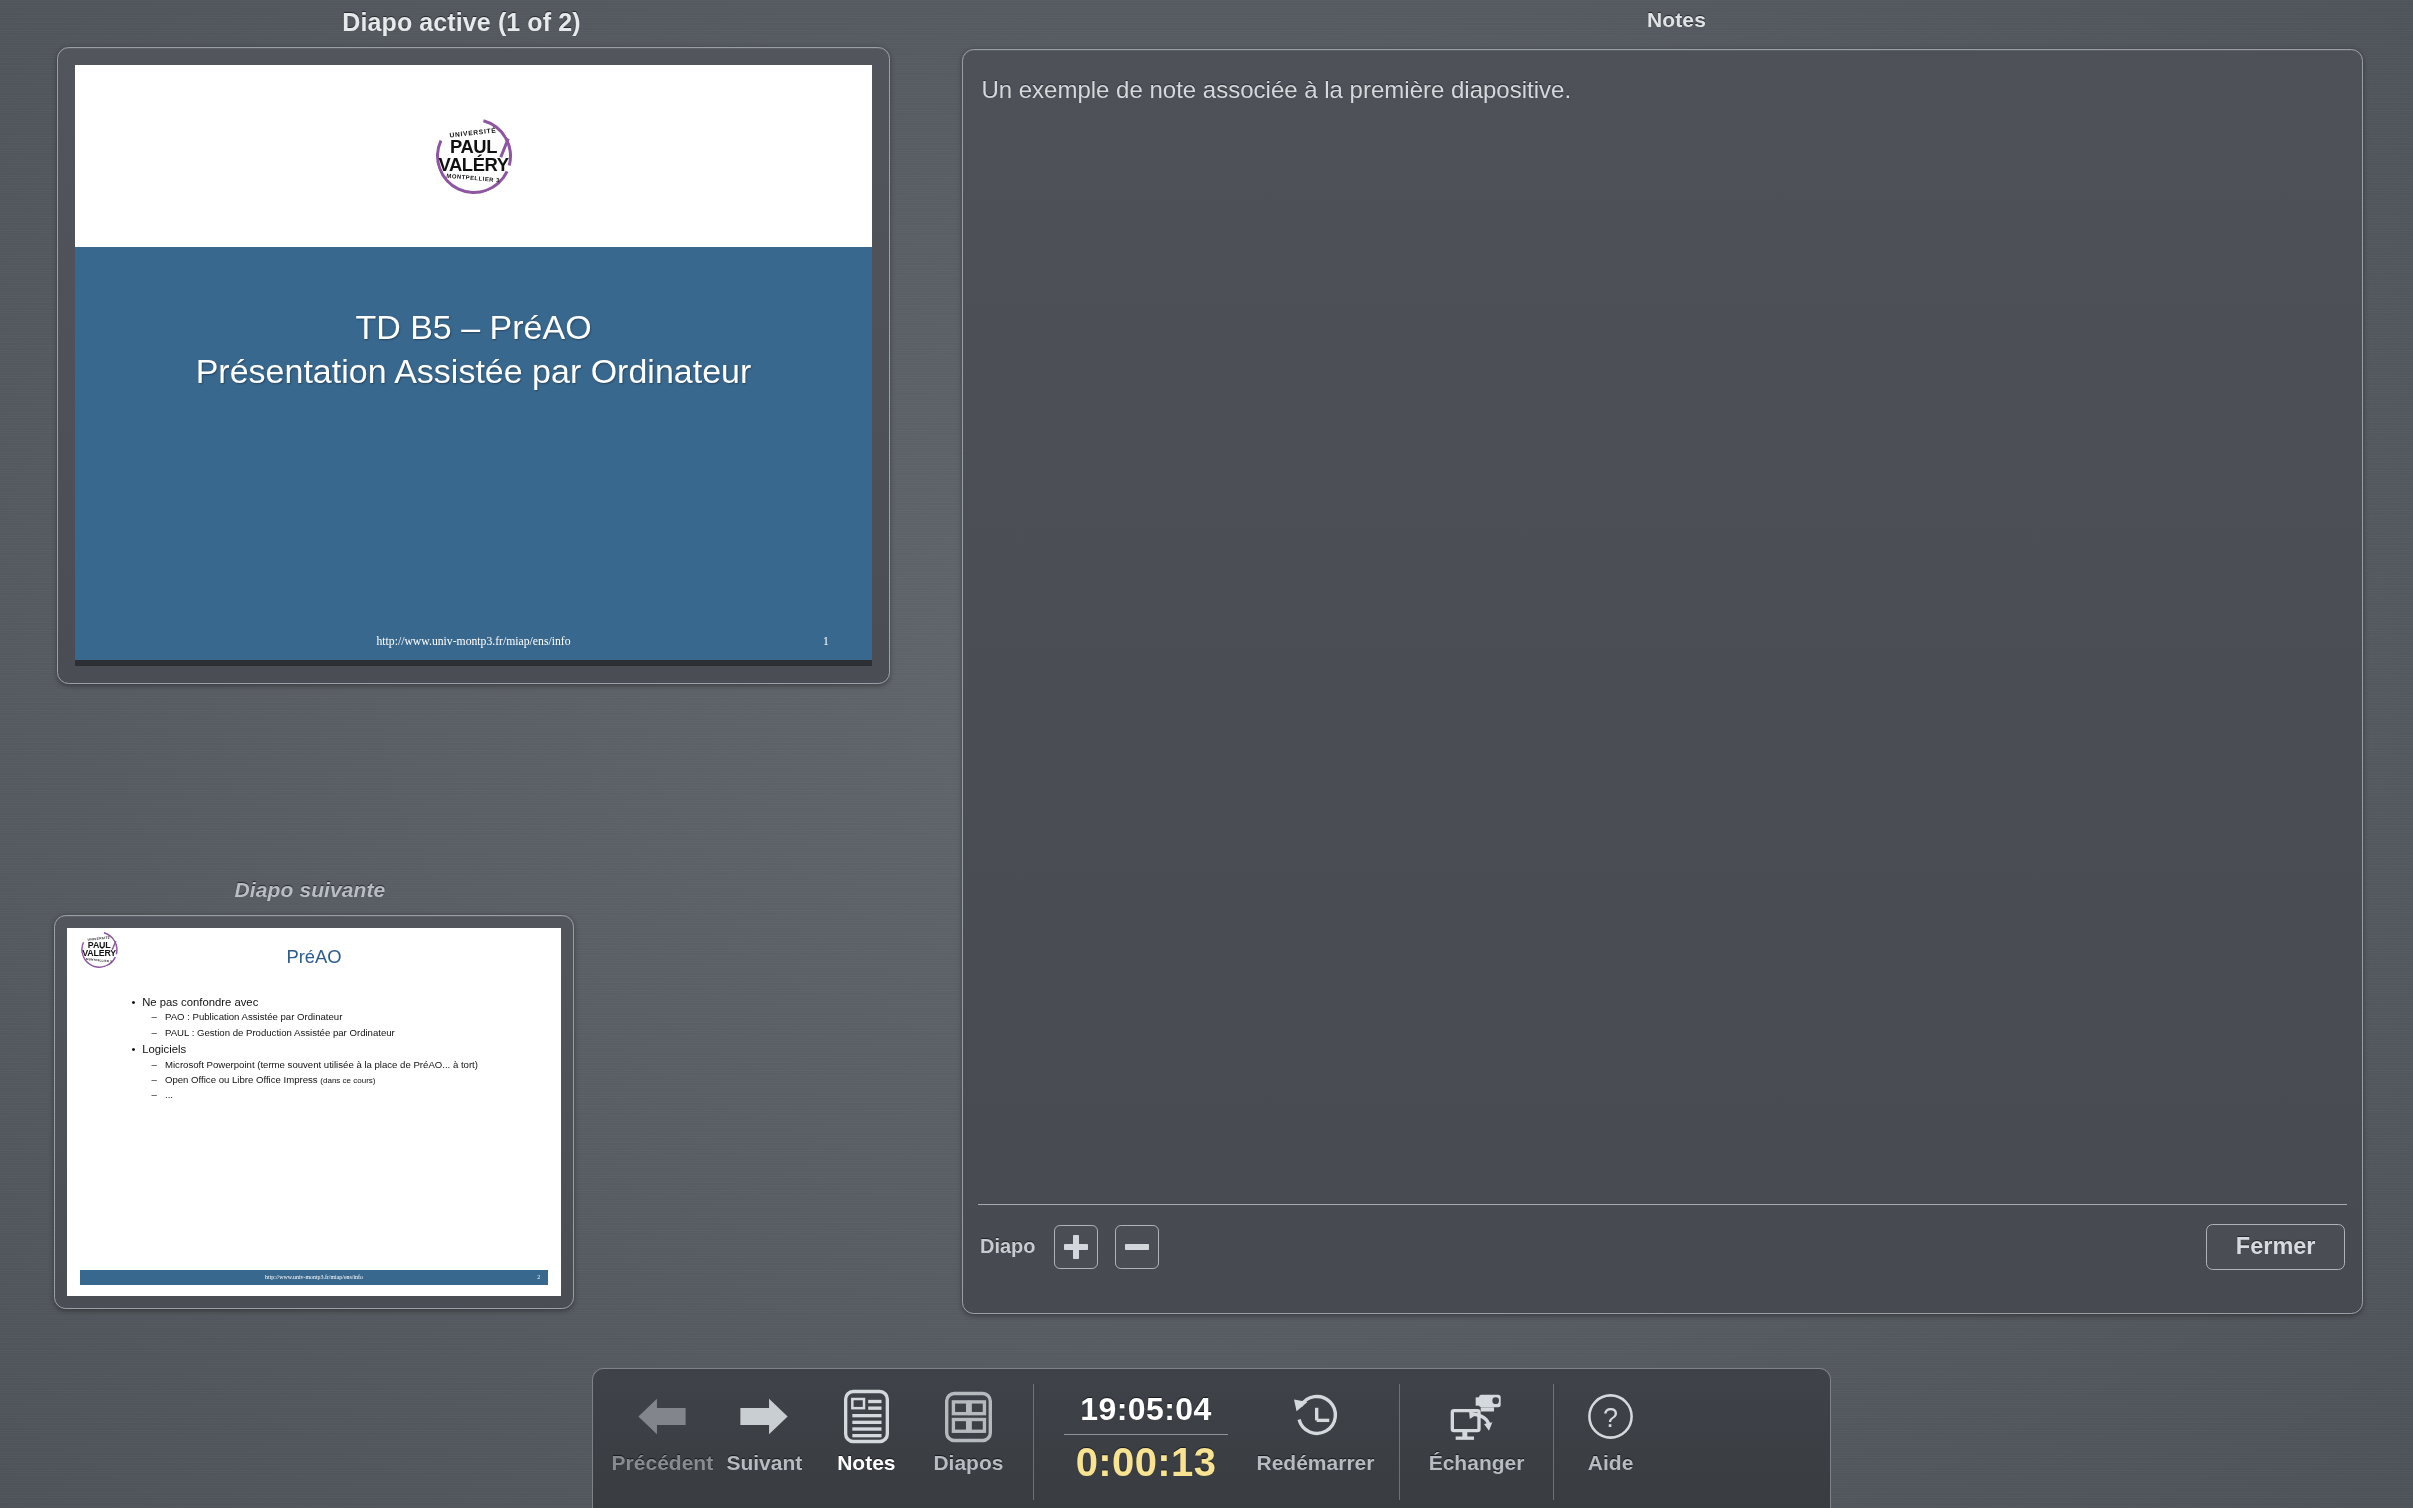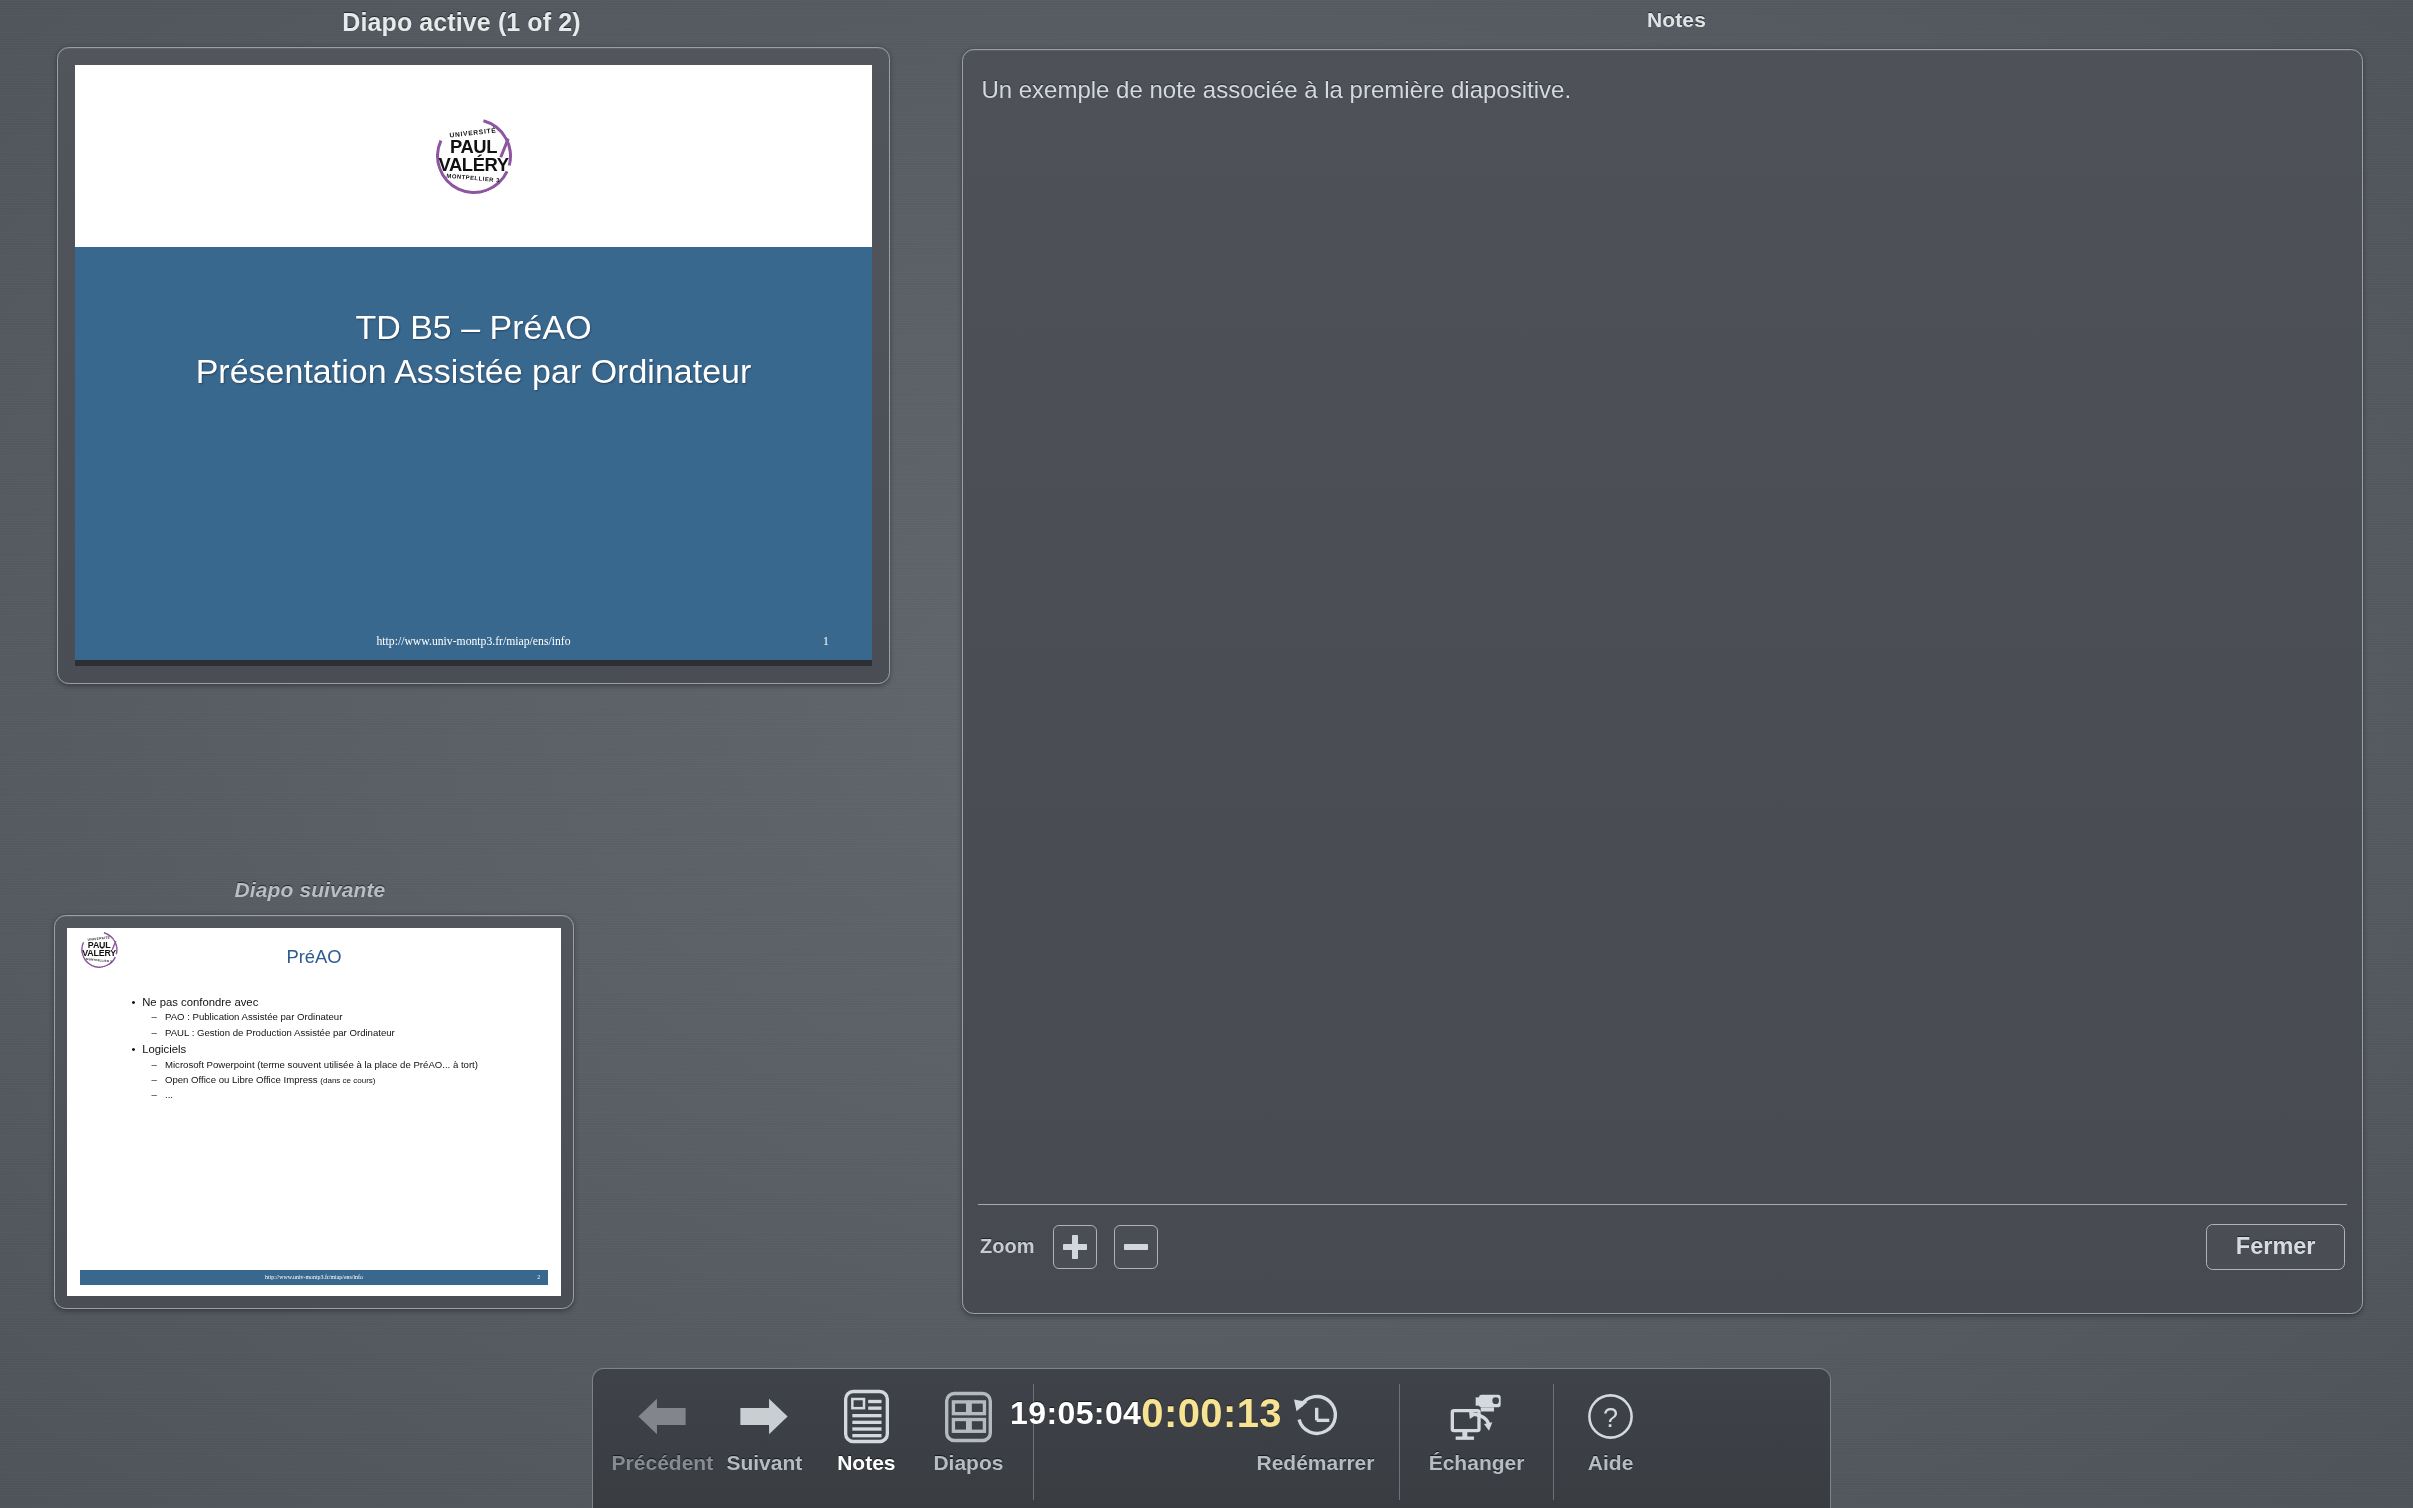--- a/index.html
+++ b/index.html
@@ -316,24 +316,23 @@
   .tb-sep {
     width: 0.8px;
     height: 116px;
     background: #6d7278;
     margin: 0 13.4px;
     align-self: flex-start;
   }
   #clock-block {
     width: 198px;
     display: flex;
-    flex-direction: row;
+    flex-direction: column;
     align-items: center;
     padding-top: 6.7px;
-    justify-content: center;
   }
   #clock {
     font-size: 32px;
     font-weight: bold;
     color: #ffffff;
     letter-spacing: 0.4px;
     text-shadow: 0 -0.8px 0.8px rgba(0,0,0,0.6);
   }
   #clock-rule {
     width: 164px;
@@ -419,21 +418,21 @@
       </div>
     </div>
   </div>
 
   <div class="frame" id="notes-frame">
     <div id="notes-text">Un exemple de note associée à la première diapositive.</div>
 
     <div id="notes-bottom">
       <div id="notes-sep"></div>
       <div id="zoom-row">
-        <div id="zoom-label">Zoom</div>
+        <div id="zoom-label">Diapo</div>
 
         <div class="zbtn">
           <div class="zbtn-inner">
             <div class="bar h"></div>
             <div class="bar v"></div>
           </div>
         </div>
 
         <div class="zbtn">
           <div class="zbtn-inner">

